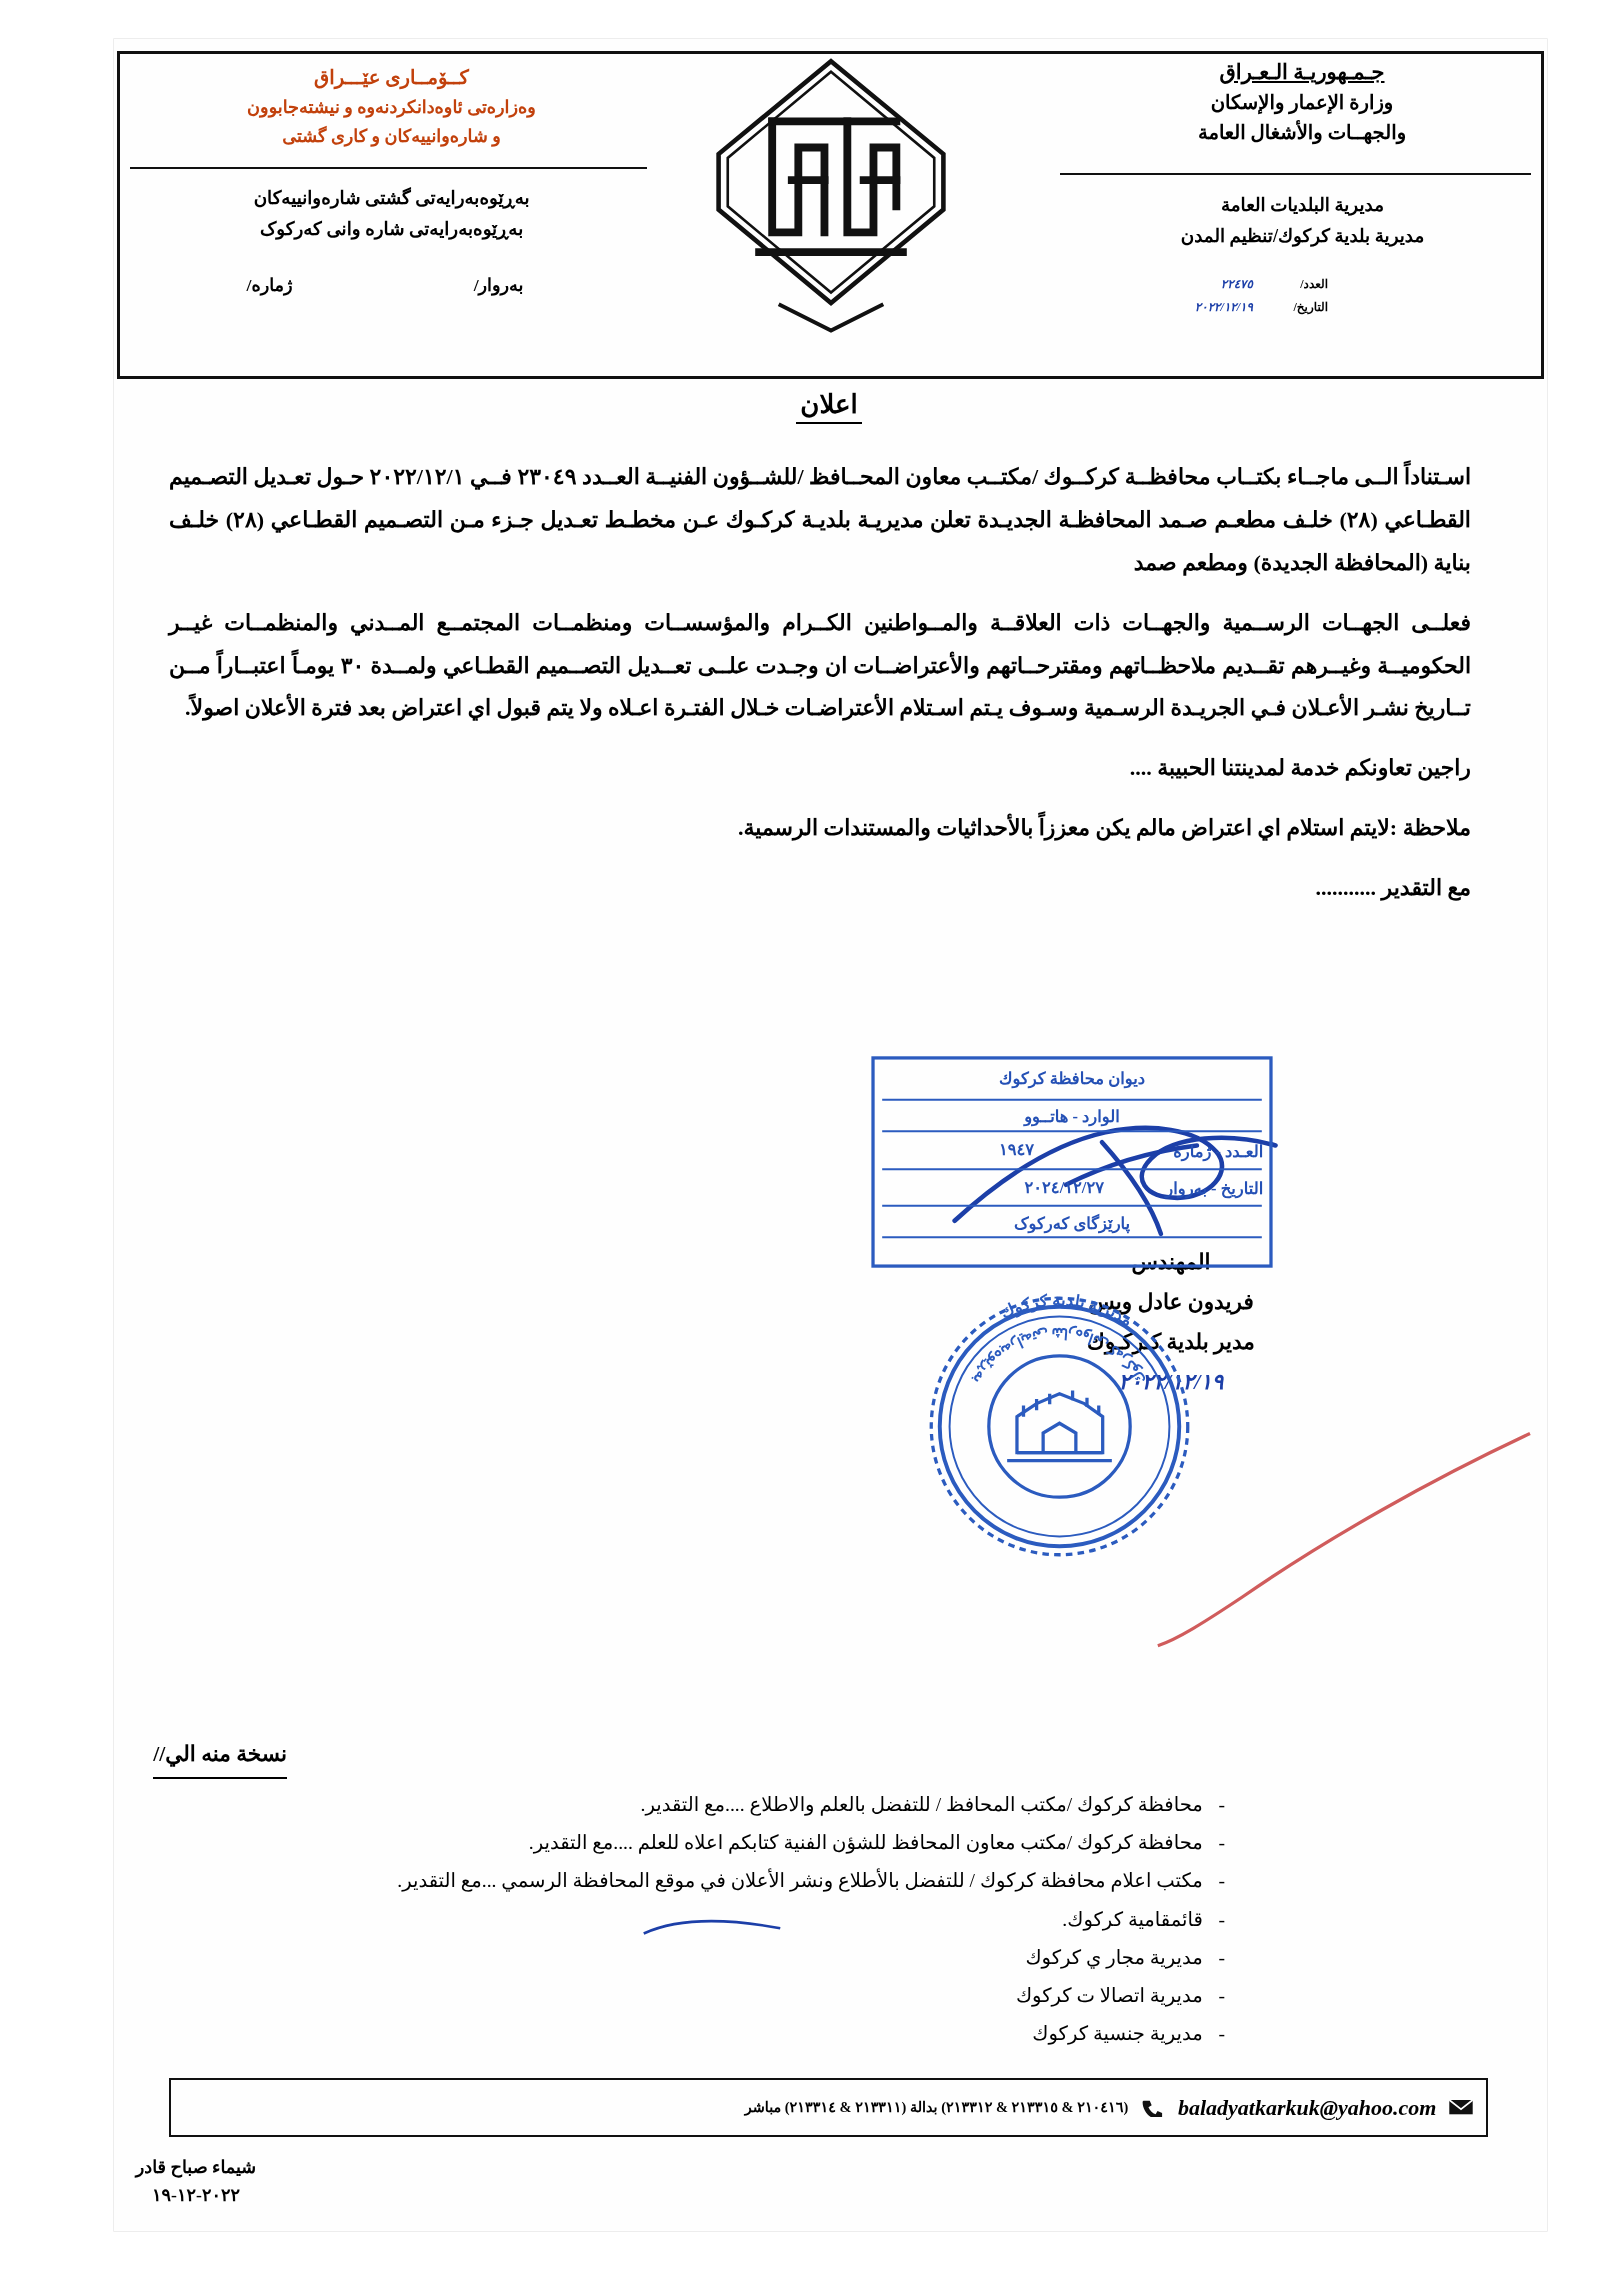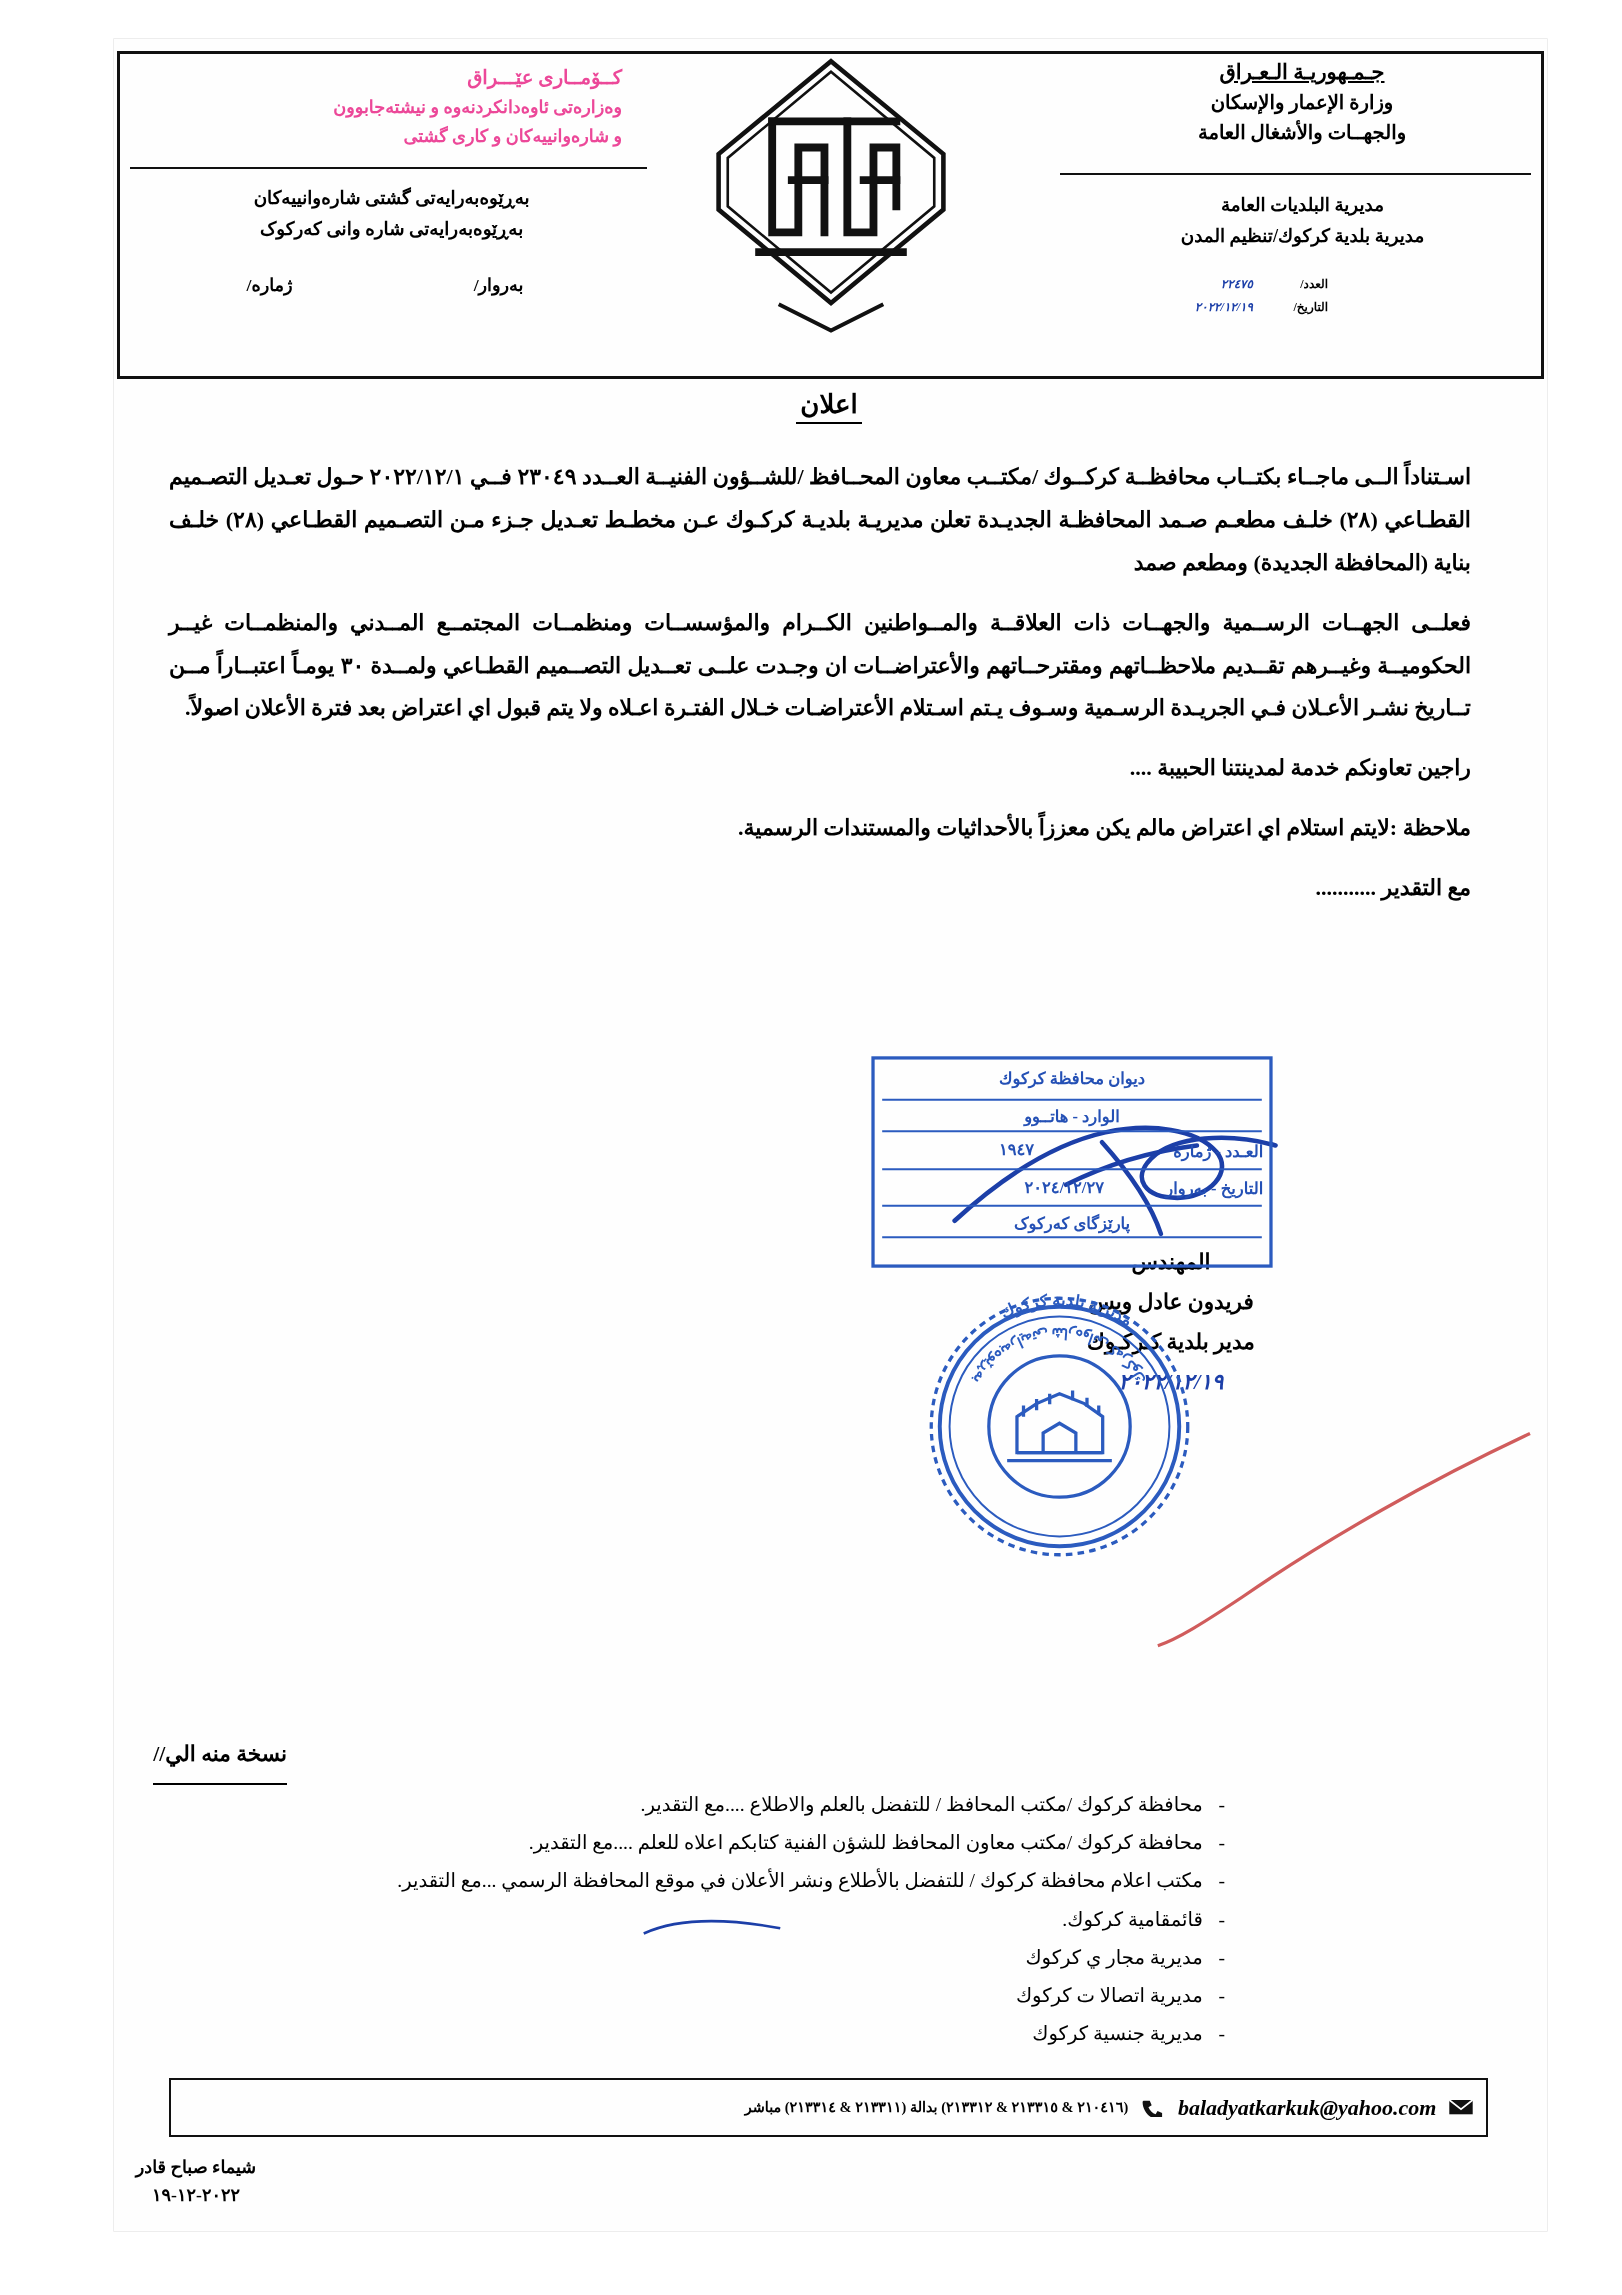--- a/index.html
+++ b/index.html
@@ -48,25 +48,26 @@
     text-align: center;
     font-family: "Liberation Serif", serif;
     font-weight: bold;
     color: #000;
     line-height: 1.55;
     font-size: 19.6px;
   }
   .hdr-right .l1 { font-size: 21px; letter-spacing: 1.3px; text-decoration: underline;}
   .hdr-left {
     position: absolute;
-    left: 8px;
+    left: 26px;
     top: 13px;
     width: 497px;
-    font-weight: bold;
-    color: #ec4899;
+    text-align: center;
+    font-weight: bold;
+    color: #c2410c;
     line-height: 1.6;
     font-size: 17.7px;
   }
   .hdr-left .k1 { font-size: 19.6px; }
   .hdr-rule {
     position: absolute;
     height: 2px;
     background: #111;
   }
   .hdr-right2 {
@@ -222,21 +223,21 @@
 
   
   .copies-title {
     position: absolute;
     right: 1335px;
     top: 1741px;
     font-size: 21.6px;
     font-weight: bold;
     color: #000;
   }
-  .copies-title span { border-bottom: 2px solid #000; padding-bottom: 17px; }
+  .copies-title span { border-bottom: 2px solid #000; padding-bottom: 11px; }
   .copies {
     position: absolute;
     right: 393px;
     top: 1786px;
     width: 982px;
     font-size: 19.6px;
     color: #000;
     line-height: 1.95;
   }
   .copies .item {

